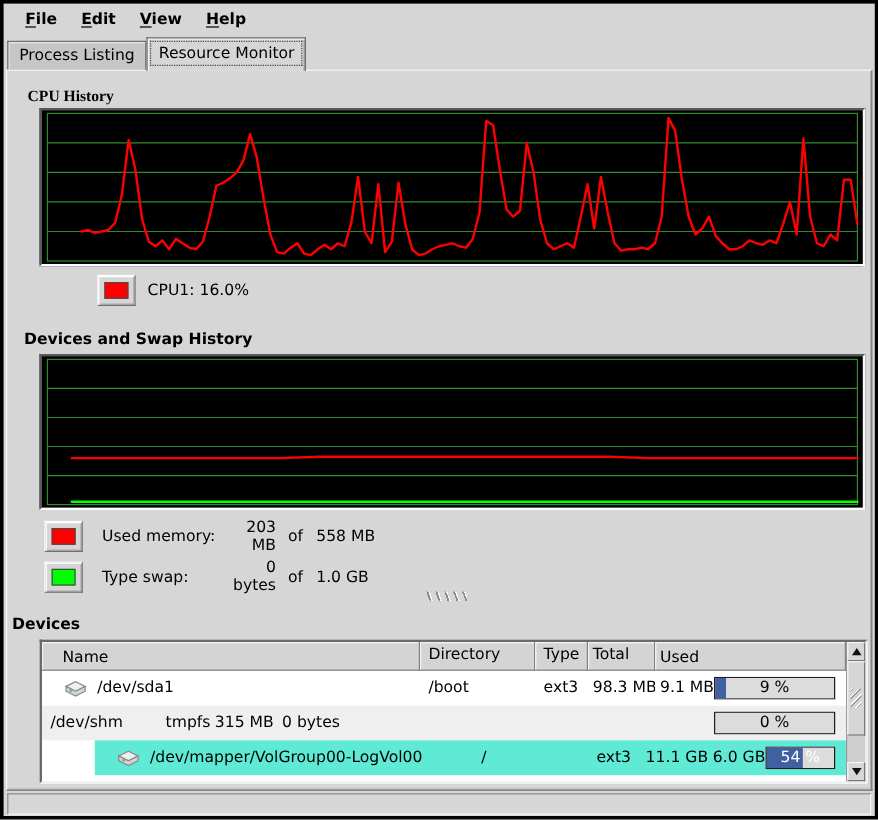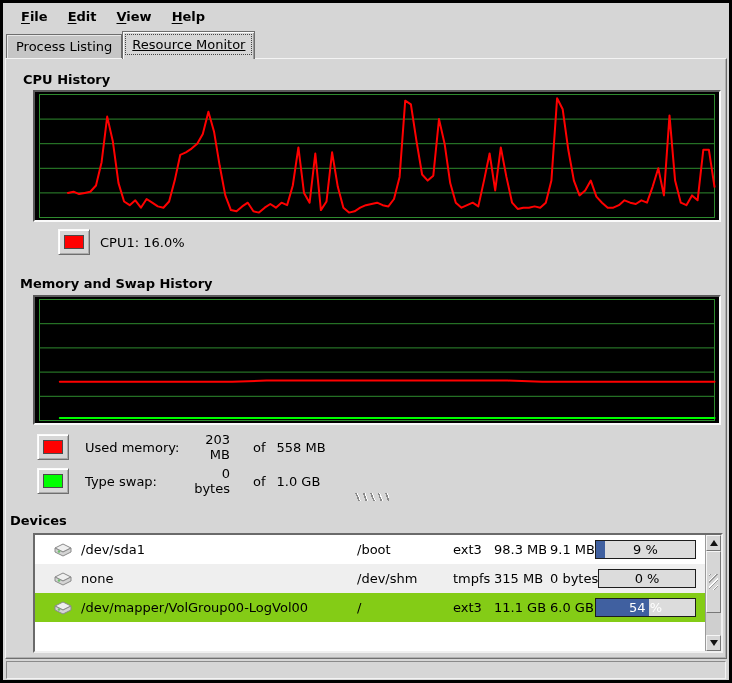--- a/index.html
+++ b/index.html
@@ -12,21 +12,21 @@
   
   .menubar{height:27px;display:flex;align-items:center;padding-left:8px;gap:0;font-weight:bold;}
   .menu-item{padding:3px 10px;cursor:default;}
   .menu-item u{text-underline-offset:2px;}
   
   .tabbar{height:28px;display:flex;align-items:flex-end;padding-left:3px;position:relative;z-index:2;}
   .tab{border:1px solid #6e6e6e;border-bottom:none;padding:0;cursor:default;}
   .tab .tab-inner{padding:3px 8px;border:1px dotted transparent;}
   .tab.inactive{background:#c6c6c6;height:24px;box-shadow:inset 1px 1px 0 #e9e9e9;}
   .tab.active{background:#d6d6d6;height:28px;margin-bottom:-1px;box-shadow:inset 1px 1px 0 #fafafa, inset -1px 0 0 #9a9a9a;}
-  .tab.active .tab-inner{border-color:#444;margin:2px 2px 0 2px;padding:2px 6px;text-decoration:underline;}
+  .tab.active .tab-inner{border-color:#444;margin:2px 2px 0 2px;padding:2px 6px;}
   
   .page{
     position:relative;margin:0 2px;height:601px;background:#d6d6d6;
     border:1px solid;border-color:#f4f4f4 #6f6f6f #6f6f6f #f4f4f4;
     box-shadow:inset -1px -1px 0 #b0b0b0;
   }
   .section-title{position:absolute;font-weight:bold;}
   .graph-frame{
     position:absolute;background:#000;
     border:2px solid;border-color:#5a5a5a #fafafa #fafafa #5a5a5a;
@@ -37,21 +37,21 @@
   .swatch{
     width:32px;height:26px;background:#d6d6d6;flex:0 0 32px;
     border:1px solid;border-color:#fafafa #6f6f6f #6f6f6f #fafafa;
     box-shadow:inset 1px 1px 0 #fff, inset -1px -1px 0 #aaa;
     display:flex;align-items:center;justify-content:center;cursor:default;
   }
   .swatch-inner{width:20px;height:14px;border:1px solid #4a4a4a;}
   .legend-text{margin-left:10px;}
   .mem-label{margin-left:16px;width:97px;}
   .mem-used{width:48px;text-align:right;}
-  .mem-of{margin-left:23px;}
+  .mem-of{margin-left:10px;}
   .mem-total{margin-left:11px;}
   
   .pane-grip{
     position:absolute;width:34px;height:8px;
     background:repeating-linear-gradient(70deg,transparent 0 3px,#8a8a8a 3px 4.5px,#fdfdfd 4.5px 5.5px,transparent 5.5px 7px);
     cursor:row-resize;
   }
   
   .devices-frame{
     position:absolute;background:#fff;display:flex;
@@ -114,41 +114,41 @@
     <div class="tab inactive">
       <div class="tab-inner">Process Listing</div>
     </div>
     <div class="tab active">
       <div class="tab-inner">Resource Monitor</div>
     </div>
   </div>
 
   <div class="page">
 
-    <div class="section-title" style="left:17px;top:13px;">CPU History</div>
+    <div class="section-title" style="left:17px;top:13px;font-family:Liberation Serif, serif;">CPU History</div>
 
     <div class="graph-frame" style="left:27px;top:31px;width:688px;height:132px;">
       <svg id="chart-cpu" width="684" height="128">
           <rect x="4.5" y="2.5" width="675" height="123" fill="none" stroke="#2e8b2e" stroke-width="1"></rect>
           <line x1="4.5" x2="679.5" y1="27.1" y2="27.1" stroke="#2e8b2e" stroke-width="1"></line>
           <line x1="4.5" x2="679.5" y1="51.7" y2="51.7" stroke="#2e8b2e" stroke-width="1"></line>
           <line x1="4.5" x2="679.5" y1="76.3" y2="76.3" stroke="#2e8b2e" stroke-width="1"></line>
           <line x1="4.5" x2="679.5" y1="100.9" y2="100.9" stroke="#2e8b2e" stroke-width="1"></line>
           <polyline points="32.9,100.9 38.5,99.7 44.1,102.1 49.7,100.9 55.3,99.7 61.0,93.5 66.6,70.2 72.2,24.6 77.8,49.2 83.5,91.1 89.1,109.5 94.7,113.2 100.3,108.3 105.9,115.7 111.6,107.0 117.2,110.7 122.8,114.4 128.4,115.7 134.1,109.5 139.7,88.6 145.3,62.8 150.9,60.3 156.6,56.6 162.2,51.7 167.8,41.9 173.4,19.7 179.0,39.4 184.7,73.8 190.3,103.4 195.9,118.1 201.5,119.3 207.2,114.4 212.8,110.7 218.4,119.3 224.0,120.6 229.7,115.7 235.3,112.0 240.9,115.7 246.5,110.7 252.1,113.2 257.8,93.5 263.4,55.4 269.0,100.9 274.6,110.7 280.3,61.5 285.9,118.1 291.5,109.5 297.1,60.3 302.8,94.8 308.4,115.7 314.0,120.6 319.6,119.3 325.2,115.7 330.9,113.2 336.5,112.0 342.1,110.7 347.7,113.2 353.4,114.4 359.0,107.0 364.6,84.9 370.2,8.7 375.9,12.3 381.5,49.2 387.1,82.5 392.7,88.6 398.3,83.7 404.0,27.1 409.6,51.7 415.2,91.1 420.8,110.7 426.5,115.7 432.1,113.2 437.7,110.7 443.3,114.4 449.0,88.6 454.6,61.5 460.2,98.4 465.8,55.4 471.4,84.9 477.1,110.7 482.7,116.9 488.3,115.7 493.9,115.7 499.6,114.4 505.2,115.7 510.8,110.7 516.4,88.6 522.1,6.2 527.7,17.3 533.3,57.8 538.9,88.6 544.5,103.4 550.2,98.4 555.8,88.6 561.4,104.6 567.0,110.7 572.7,115.7 578.3,115.7 583.9,113.2 589.5,108.3 595.2,110.7 600.8,112.0 606.4,108.3 612.0,110.7 617.6,94.8 623.3,76.3 628.9,103.4 634.5,23.4 640.1,88.6 645.8,110.7 651.4,113.2 657.0,103.4 662.6,108.3 668.3,57.8 673.9,57.8 679.5,94.8" fill="none" stroke="#ff0000" stroke-width="2" stroke-linejoin="round" stroke-linecap="round"></polyline>
         </svg>
     </div>
 
-    <div class="legend-row" style="left:19px;top:170px;padding-left:33px;">
+    <div class="legend-row" style="left:42px;top:170px;padding-left:33px;">
       <div class="swatch">
         <div class="swatch-inner" style="background-color: rgb(255, 0, 0);"></div>
       </div>
       <div class="legend-text">CPU1: 16.0%</div>
     </div>
 
-    <div class="section-title" style="left:14px;top:217px;">Memory and Swap History</div>
+    <div class="section-title" style="left:14px;top:217px;">Devices and Swap History</div>
 
     <div class="graph-frame" style="left:27px;top:236px;width:688px;height:130px;">
       <svg id="chart-mem" width="684" height="126">
           <rect x="4.5" y="2.5" width="675" height="121" fill="none" stroke="#2e8b2e" stroke-width="1"></rect>
           <line x1="4.5" x2="679.5" y1="26.7" y2="26.7" stroke="#2e8b2e" stroke-width="1"></line>
           <line x1="4.5" x2="679.5" y1="50.9" y2="50.9" stroke="#2e8b2e" stroke-width="1"></line>
           <line x1="4.5" x2="679.5" y1="75.1" y2="75.1" stroke="#2e8b2e" stroke-width="1"></line>
           <line x1="4.5" x2="679.5" y1="99.3" y2="99.3" stroke="#2e8b2e" stroke-width="1"></line>
           <polyline points="24.8,84.8 59.2,84.8 93.7,84.8 128.1,84.8 162.6,84.8 197.1,84.8 231.5,83.6 266.0,83.6 300.4,83.6 334.9,83.6 369.4,83.6 403.8,83.6 438.3,83.6 472.7,83.6 507.2,84.8 541.7,84.8 576.1,84.8 610.6,84.8 645.0,84.8 679.5,84.8" fill="none" stroke="#ff0000" stroke-width="2" stroke-linejoin="round" stroke-linecap="round"></polyline>
           <polyline points="24.8,121.1 59.2,121.1 93.7,121.1 128.1,121.1 162.6,121.1 197.1,121.1 231.5,121.1 266.0,121.1 300.4,121.1 334.9,121.1 369.4,121.1 403.8,121.1 438.3,121.1 472.7,121.1 507.2,121.1 541.7,121.1 576.1,121.1 610.6,121.1 645.0,121.1 679.5,121.1" fill="none" stroke="#00ff00" stroke-width="2" stroke-linejoin="round" stroke-linecap="round"></polyline>
@@ -174,20 +174,27 @@
       <div class="mem-of">of</div>
       <div class="mem-total">1.0 GB</div>
     </div>
 
     <div class="pane-grip" style="left:349px;top:434px;"></div>
 
     <div class="section-title" style="left:4px;top:454px;">Devices</div>
 
     <div class="devices-frame" style="left:27px;top:474px;width:690px;height:120px;">
       <div class="table-area">
+        <div class="tbl-header" id="devices-header">
+            <div class="th c-name">Name</div>
+            <div class="th c-dir">Directory</div>
+            <div class="th c-type">Type</div>
+            <div class="th c-total">Total</div>
+            <div class="th c-used">Used</div>
+          </div>
         <div id="devices-rows">
             <div class="tbl-row" style="background: rgb(255, 255, 255);">
               <div class="td c-name">
                 <svg width="22" height="16" viewBox="0 0 22 16">
                   <polygon points="3,6 11,2 19,6 11,10" fill="#efefef" stroke="#8a8a8a" stroke-width="1"></polygon>
                   <polygon points="3,6 3,10 11,14 19,10 19,6 11,10" fill="#d4d4d4" stroke="#8a8a8a" stroke-width="1"></polygon>
                   <circle cx="7" cy="9.5" r="1.3" fill="#6fbf6f"></circle>
                 </svg>
                 <span>/dev/sda1</span>
               </div>
@@ -196,40 +203,32 @@
               <div class="td c-total">98.3 MB</div>
               <div class="td c-used">
                 <span>9.1 MB</span>
                 <div class="pbar">
                   <div class="fill" style="width:9%;background:#4060a0;"></div>
                   <div class="plabel" style="color:#000000;">9 %</div>
                 </div>
               </div>
             </div>
             <div class="tbl-row" style="background: rgb(239, 239, 239);">
-              <div class="td c-name">
-                <svg width="22" height="16" viewBox="0 0 22 16">
-                  <polygon points="3,6 11,2 19,6 11,10" fill="#efefef" stroke="#8a8a8a" stroke-width="1"></polygon>
-                  <polygon points="3,6 3,10 11,14 19,10 19,6 11,10" fill="#d4d4d4" stroke="#8a8a8a" stroke-width="1"></polygon>
-                  <circle cx="7" cy="9.5" r="1.3" fill="#6fbf6f"></circle>
-                </svg>
-                <span>none</span>
-              </div>
               <div class="td c-dir">/dev/shm</div>
               <div class="td c-type">tmpfs</div>
               <div class="td c-total">315 MB</div>
               <div class="td c-used">
                 <span>0 bytes</span>
                 <div class="pbar">
                   <div class="fill" style="width:0%;background:#4060a0;"></div>
                   <div class="plabel" style="color:#000000;">0 %</div>
                 </div>
               </div>
             </div>
-            <div class="tbl-row" style="background: #84cc16;">
+            <div class="tbl-row" style="background: #5eead4; margin-left: 44px;">
               <div class="td c-name">
                 <svg width="22" height="16" viewBox="0 0 22 16">
                   <polygon points="3,6 11,2 19,6 11,10" fill="#efefef" stroke="#8a8a8a" stroke-width="1"></polygon>
                   <polygon points="3,6 3,10 11,14 19,10 19,6 11,10" fill="#d4d4d4" stroke="#8a8a8a" stroke-width="1"></polygon>
                   <circle cx="7" cy="9.5" r="1.3" fill="#6fbf6f"></circle>
                 </svg>
                 <span>/dev/mapper/VolGroup00-LogVol00</span>
               </div>
               <div class="td c-dir">/</div>
               <div class="td c-type">ext3</div>

